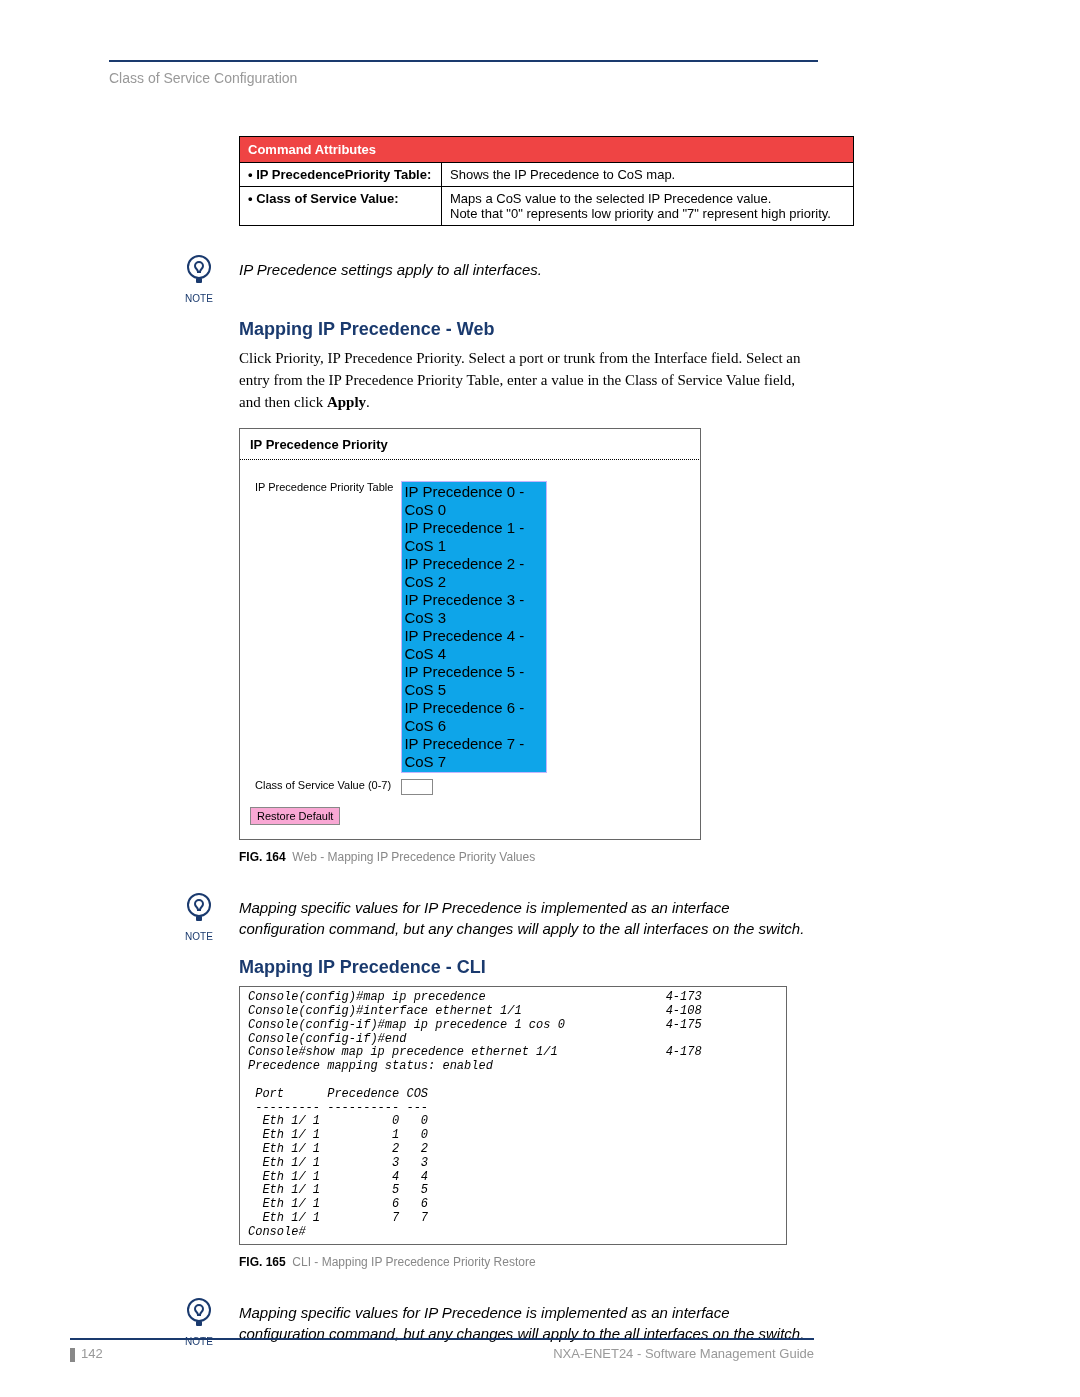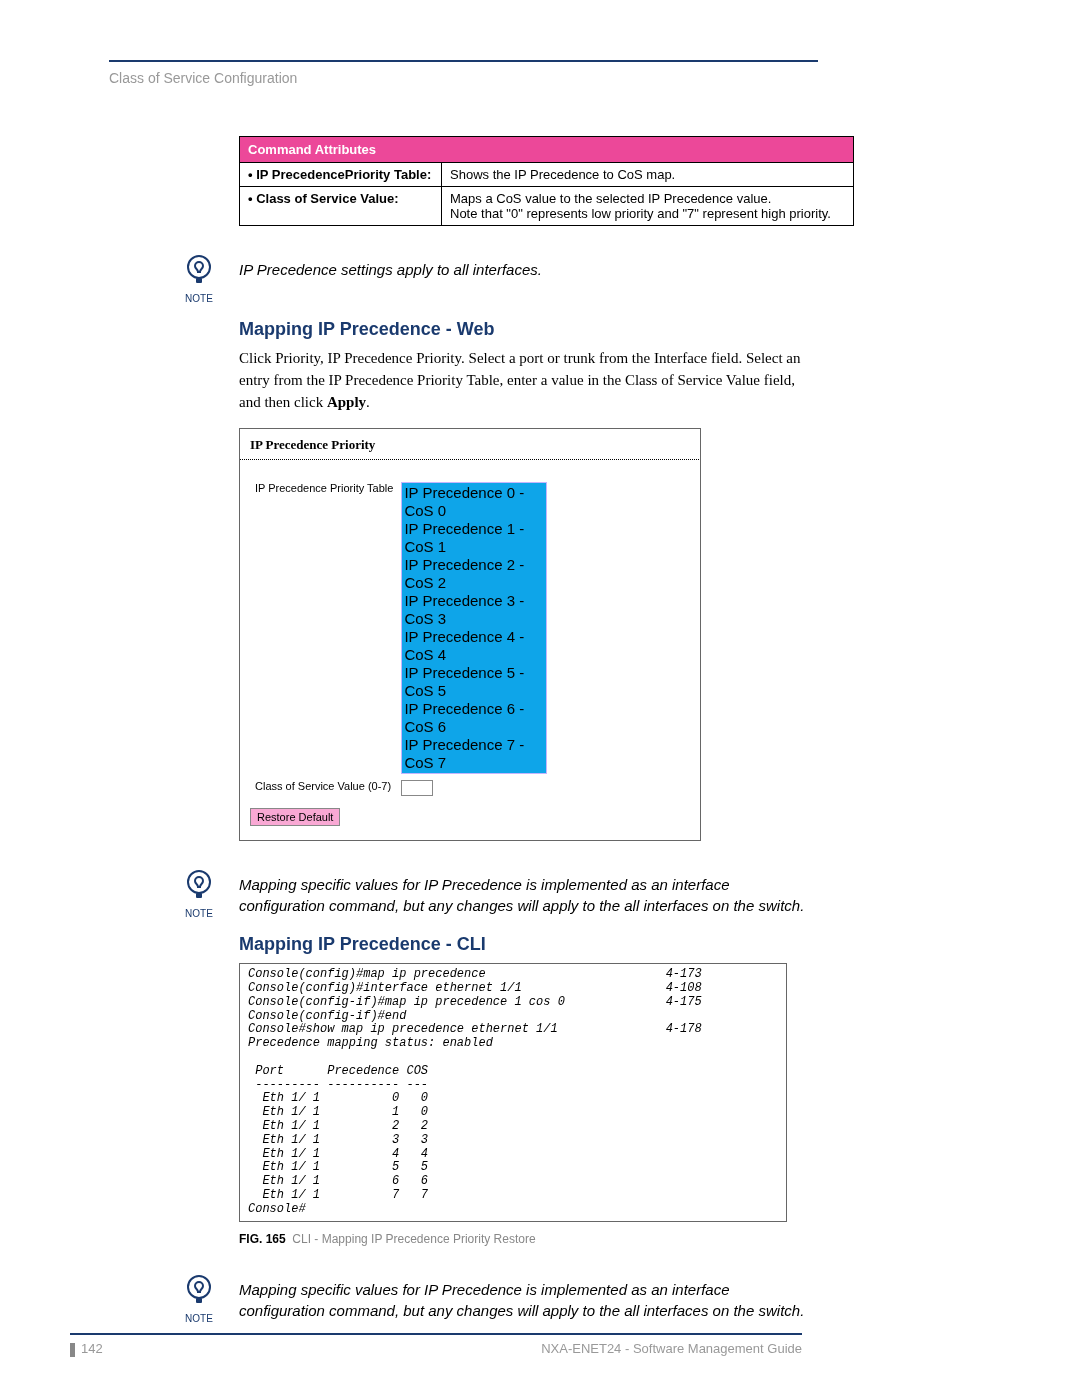--- a/index.html
+++ b/index.html
@@ -28,21 +28,21 @@
   .content {
     margin-left: 130px;
     margin-top: 50px;
   }
   table.cmd-attr {
     border-collapse: collapse;
     width: 615px;
     font-size: 13px;
   }
   table.cmd-attr th {
-    background: #ec4899;
+    background: #ef4444;
     color: #fff;
     text-align: left;
     padding: 5px 8px;
     font-weight: bold;
     border: 1px solid #000;
   }
   table.cmd-attr td {
     border: 1px solid #000;
     padding: 4px 8px;
     vertical-align: top;
@@ -87,21 +87,20 @@
     position: relative;
     padding: 8px 10px 14px 10px;
     font-size: 12px;
     background: #fff;
   }
   .shot-title {
     font-weight: bold;
     font-size: 13px;
     color: #000;
     margin-bottom: 10px;
-    font-family: Liberation Serif, serif;
   }
   .shot-divider {
     position: absolute;
     left: 0; right:0;
     top: 30px;
     height:1px;
     background: repeating-linear-gradient(90deg,#000,#000 1px,transparent 1px,transparent 2px);
   }
   .shot-table td {
     font-size: 11px;
@@ -149,21 +148,21 @@
     font-size: 12px;
     white-space: pre;
     line-height: 1.15;
     font-style: italic;
     box-sizing: border-box;
   }
   .footer {
     position: absolute;
     bottom: 40px;
     left: 70px;
-    right: 86px;
+    right: 74px;
   }
   .footer-line {
     border-top: 2px solid #1a3a6e;
     margin-bottom: 6px;
   }
   .footer-content {
     display: flex;
     justify-content: space-between;
     font-size: 13px;
     color: #999;
@@ -242,20 +241,23 @@
         </tr>
         <tr>
           <td>Class of Service Value (0-7)</td>
           <td><span class="shot-input"></span></td>
         </tr>
       </tbody>
         </table>
       <span class="shot-button">Restore Default</span>
     </div>
 
+    <div class="fig-caption">
+      <b>FIG. 164</b>&nbsp;&nbsp;<span>Web - Mapping IP Precedence Priority Values</span>
+    </div>
 
     <div class="note-row">
       <div class="note-icon-wrap">
         <svg width="36" height="36" viewBox="0 0 36 36">
           <circle cx="18" cy="16" r="11" stroke="#1a3a6e" stroke-width="2" fill="none"></circle>
           <path d="M14 15 a4 4 0 1 1 8 0 c0 3 -3 3 -3 6 h-2 c0 -3 -3 -3 -3 -6" fill="none" stroke="#1a3a6e" stroke-width="2"></path>
           <rect x="15" y="27" width="6" height="5" rx="1" fill="#1a3a6e"></rect>
         </svg>
         <div class="note-label">NOTE</div>
       </div>

